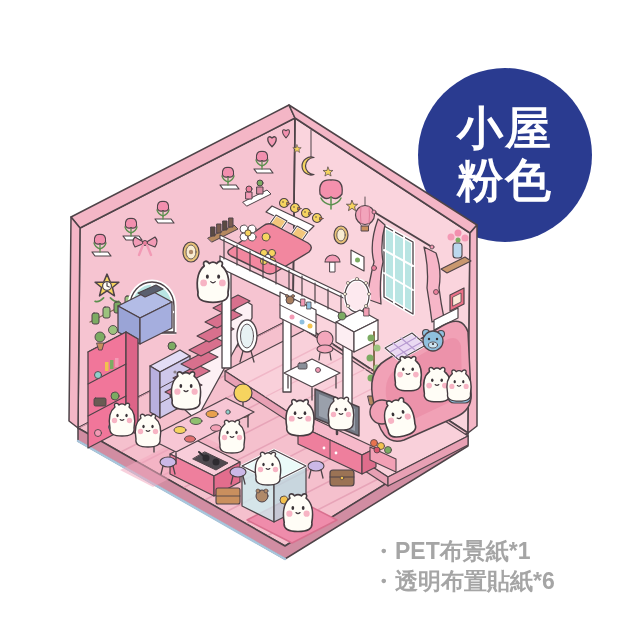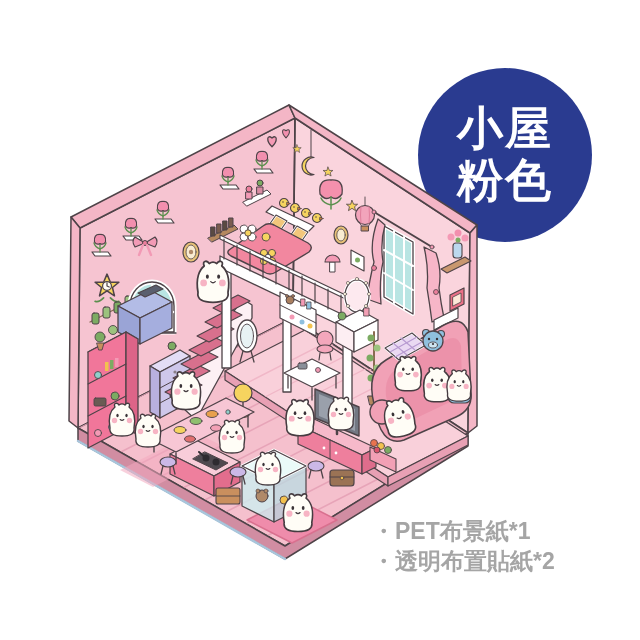--- a/index.html
+++ b/index.html
@@ -3,21 +3,21 @@
 <meta charset="utf-8">
 <style>
   html,body{margin:0;padding:0;background:#fff;}
   .canvas{position:relative;width:640px;height:640px;background:#ffffff;overflow:hidden;
           font-family:"Liberation Sans","DejaVu Sans",sans-serif;}
   .badge{position:absolute;left:418px;top:68px;width:174px;height:174px;border-radius:50%;
          background:#2a3b90;z-index:1;display:flex;flex-direction:column;align-items:center;
          justify-content:center;color:#ffffff;font-weight:bold;font-size:46px;line-height:1.13;
          letter-spacing:2px;}
   .room-svg{position:absolute;left:0;top:0;z-index:2;}
-  .notes{position:absolute;left:372px;top:516px;z-index:3;color:#a5a5a5;font-weight:bold;
+  .notes{position:absolute;left:372px;top:536px;z-index:3;color:#a5a5a5;font-weight:bold;
          font-size:23px;line-height:30px;white-space:nowrap;}
   svg *{stroke-linejoin:round;stroke-linecap:round;}
 </style>
 </head>
 <body>
 
 <div class="canvas">
 
   <div class="badge">
     <div>小屋</div>
@@ -500,16 +500,16 @@
       <use href="#pup" transform="translate(148,430)"></use>
       <use href="#pup" transform="translate(232,436)"></use>
       <use href="#pup" transform="translate(300,417) scale(1.1)"></use>
       <use href="#pup" transform="translate(268,468)"></use>
       <use href="#pup" transform="translate(298,512) scale(1.15)"></use>
     </g>
   </svg>
 
   <div class="notes">
     <div>・PET布景紙*1</div>
-    <div>・透明布置貼紙*2</div>
+    <div>・透明布置貼紙*6</div>
   </div>
 
 </div>
 
 </body></html>

